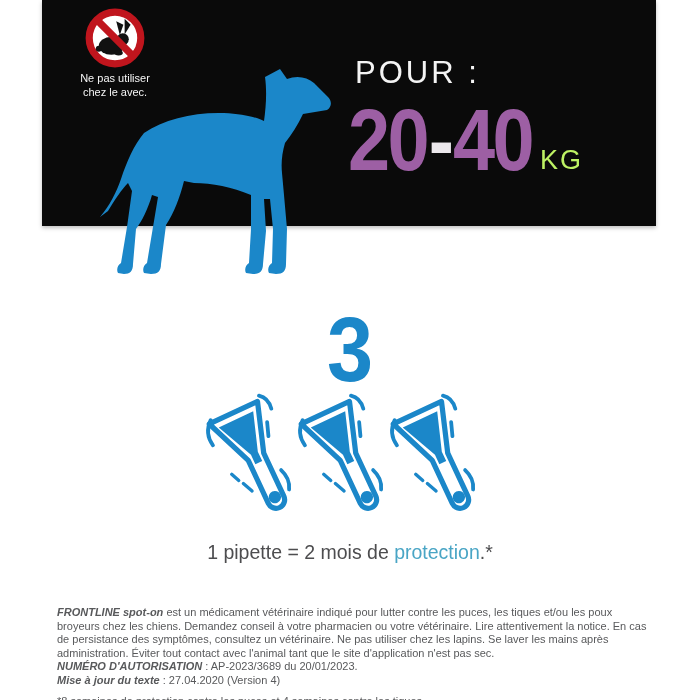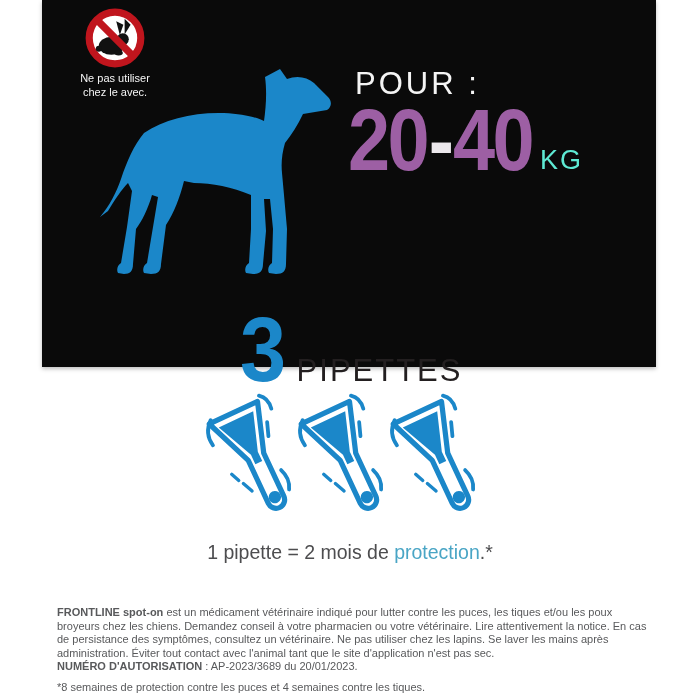--- a/index.html
+++ b/index.html
@@ -1,48 +1,48 @@
 <!DOCTYPE html>
 <html><head>
 <meta charset="utf-8">
 <style>
   * { margin:0; padding:0; box-sizing:border-box; }
   html,body { width:700px; height:700px; background:#ffffff; font-family:"Liberation Sans", sans-serif; overflow:hidden; }
   .canvas { position:relative; width:700px; height:700px; background:#ffffff; }
 
   
-  .hero { position:absolute; left:42px; top:0; width:614px; height:367px; background:#0a0a0a; box-shadow:0 2px 4px rgba(0,0,0,0.25); }
+  .hero { position:absolute; left:42px; top:0; width:614px; height:226px; background:#0a0a0a; box-shadow:0 2px 4px rgba(0,0,0,0.25); }
 
   .no-rabbit-wrap { position:absolute; left:18px; top:8px; width:110px; text-align:center; }
   .no-rabbit-wrap svg { width:60px; height:60px; display:block; margin:0 auto; }
   .warning-text { margin-top:4px; color:#f5f5f5; font-size:11px; line-height:1.25; }
 
   .dog-wrap { position:absolute; left:52px; top:66px; width:240px; height:212px; }
   .dog-wrap svg { width:100%; height:100%; display:block; }
 
-  .pour-label { position:absolute; left:313px; top:66px; color:#f4f4f4; font-size:31px; font-weight:500; letter-spacing:3px; }
+  .pour-label { position:absolute; left:313px; top:55px; color:#f4f4f4; font-size:31px; font-weight:500; letter-spacing:3px; }
   .weight-row { position:absolute; left:306px; top:96px; white-space:nowrap; }
   .weight-digits { display:inline-block; font-size:88px; font-weight:bold; letter-spacing:-3px; transform:scaleX(0.86); transform-origin:left bottom; color:#9d5fa4; line-height:1; vertical-align:bottom; }
   .weight-digits .dash { color:#ece8ec; padding:0 2px; }
-  .weight-unit { display:inline-block; color:#5eead4; font-size:27px; font-weight:500; letter-spacing:2px; margin-left:-22px; vertical-align:bottom; padding-bottom:8px; }
+  .weight-unit { display:inline-block; color:#bef264; font-size:27px; font-weight:500; letter-spacing:2px; margin-left:-22px; vertical-align:bottom; padding-bottom:8px; }
 
   
   .count-row { position:absolute; left:0; top:314px; width:700px; display:flex; justify-content:center; align-items:baseline; gap:9px; }
   .count-number { color:#1b87c9; font-size:90px; font-weight:bold; line-height:0.82; transform:scaleX(0.92); }
   .count-label { color:#231f20; font-size:31px; letter-spacing:2px; font-weight:400; }
 
   .pipette-row { position:absolute; left:0; top:398px; width:700px; display:flex; justify-content:center; gap:16px; }
   .pipette { width:76px; height:126px; transform:rotate(-25deg); }
 
   .claim-row { position:absolute; left:0; top:541px; width:700px; text-align:center; color:#4d4d4f; font-size:19.5px; }
   .claim-highlight { color:#49a5c5; }
 
   
   .legal { position:absolute; left:57px; top:606px; width:592px; color:#58595b; font-size:11px; line-height:13.6px; }
-  .legal b { font-weight:bold; }
+  .legal b { font-weight:bold;font-style:italic; }
   .legal .footnote { margin-top:7px; }
 </style>
 </head>
 <body>
 
 <div class="canvas">
 
   <svg width="0" height="0" style="position:absolute" aria-hidden="true">
     <defs>
       <g id="pipette-sym">
@@ -130,21 +130,20 @@
 
     <div class="pour-label">POUR :</div>
 
     <div class="weight-row">
       <span class="weight-digits"><span>20</span><span class="dash">-</span><span>40</span></span><span class="weight-unit">KG</span>
     </div>
   </div>
 
   <div class="count-row">
     <span class="count-number">3</span>
-    <span class="count-label">PIPETTES</span>
   </div>
 
   <div class="pipette-row">
     <svg class="pipette" viewBox="0 0 80 130">
         <use href="#pipette-sym"></use>
       </svg>
     <svg class="pipette" viewBox="0 0 80 130">
         <use href="#pipette-sym"></use>
       </svg>
     <svg class="pipette" viewBox="0 0 80 130">
@@ -152,16 +151,17 @@
       </svg>
   </div>
 
   <div class="claim-row">
     <span>1 pipette = 2 mois de </span><span class="claim-highlight">protection</span><span>.*</span>
   </div>
 
   <div class="legal">
     <div><b>FRONTLINE spot-on</b><span> est un médicament vétérinaire indiqué pour lutter contre les puces, les tiques et/ou les poux broyeurs chez les chiens. Demandez conseil à votre pharmacien ou votre vétérinaire. Lire attentivement la notice. En cas de persistance des symptômes, consultez un vétérinaire. Ne pas utiliser chez les lapins. Se laver les mains après administration. Éviter tout contact avec l'animal tant que le site d'application n'est pas sec.</span></div>
     <div><b>NUMÉRO D'AUTORISATION</b><span> : AP-2023/3689 du 20/01/2023.</span></div>
+    <div><b>Mise à jour du texte</b><span> : 27.04.2020 (Version 4)</span></div>
     <div class="footnote">*8 semaines de protection contre les puces et 4 semaines contre les tiques.</div>
   </div>
 
 </div>
 
 </body></html>

